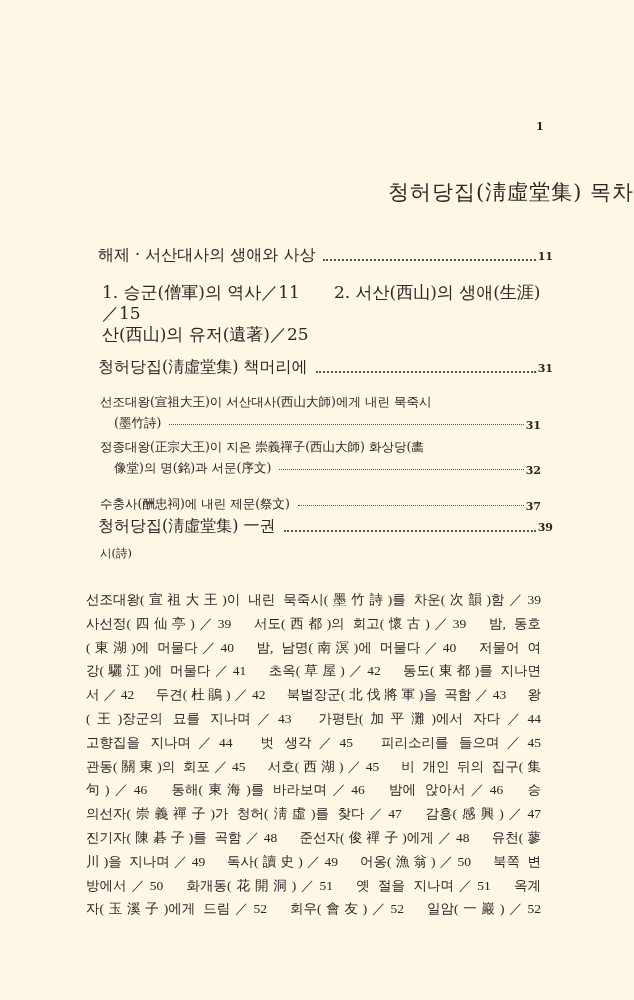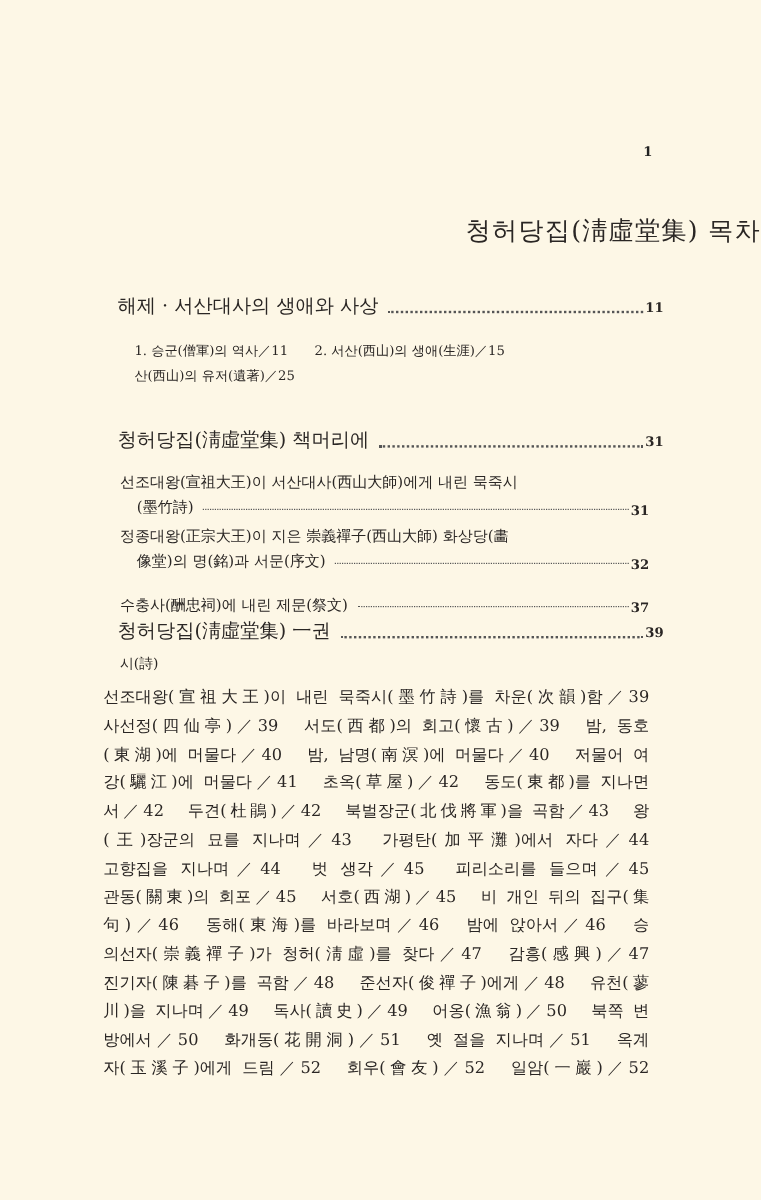--- a/index.html
+++ b/index.html
@@ -24,31 +24,32 @@
       display: flex; align-items: baseline;
       font-size: 16px; white-space: nowrap; margin-left: 12px;
     }
     .heading .label { flex: none; }
     .dots {
       flex: 1; overflow: hidden; margin: 0 2px 0 8px;
       border-bottom: 2px dotted #555; height: 0; align-self: center; transform: translateY(4px);
     }
     .heading .pg, .entry .pg { flex: none; font-size: 11px; font-weight: bold; }
     .sub {
-      position: absolute; left: 26px; width: 441px;
-      font-size: 11px; line-height: 21px;
+      position: absolute; left: 16px; width: 441px;
+      font-size: 17px; line-height: 21px;
     }
     .entry { position: absolute; left: 0; width: 455px; font-size: 12.5px; white-space: nowrap; }
     .entry-line { display: flex; align-items: flex-end; height: 21px; }
     .entry-line .dots { transform: translateY(3px); border-bottom-width: 1.5px; }
     .poems-label { position: absolute; left: 14px; font-size: 11.5px; top: 546px; }
     .poems {
-      position: absolute; left: 0; width: 455px; top: 570px;
+      position: absolute; left: 0; width: 455px; top: 588px;
       font-size: 13.5px; line-height: 23.8px; text-align: justify;
       text-align-last: justify;
+      font-family: Liberation Serif, serif;
     }
     .poems .line { display: block; height: 23.8px; white-space: nowrap; text-align-last: justify; text-align: justify; }
   </style>
 </head>
 <body>
 
 <div class="page-number">1</div>
 <div class="title">청허당집(淸虛堂集) 목차</div>
 
 <div class="toc">

